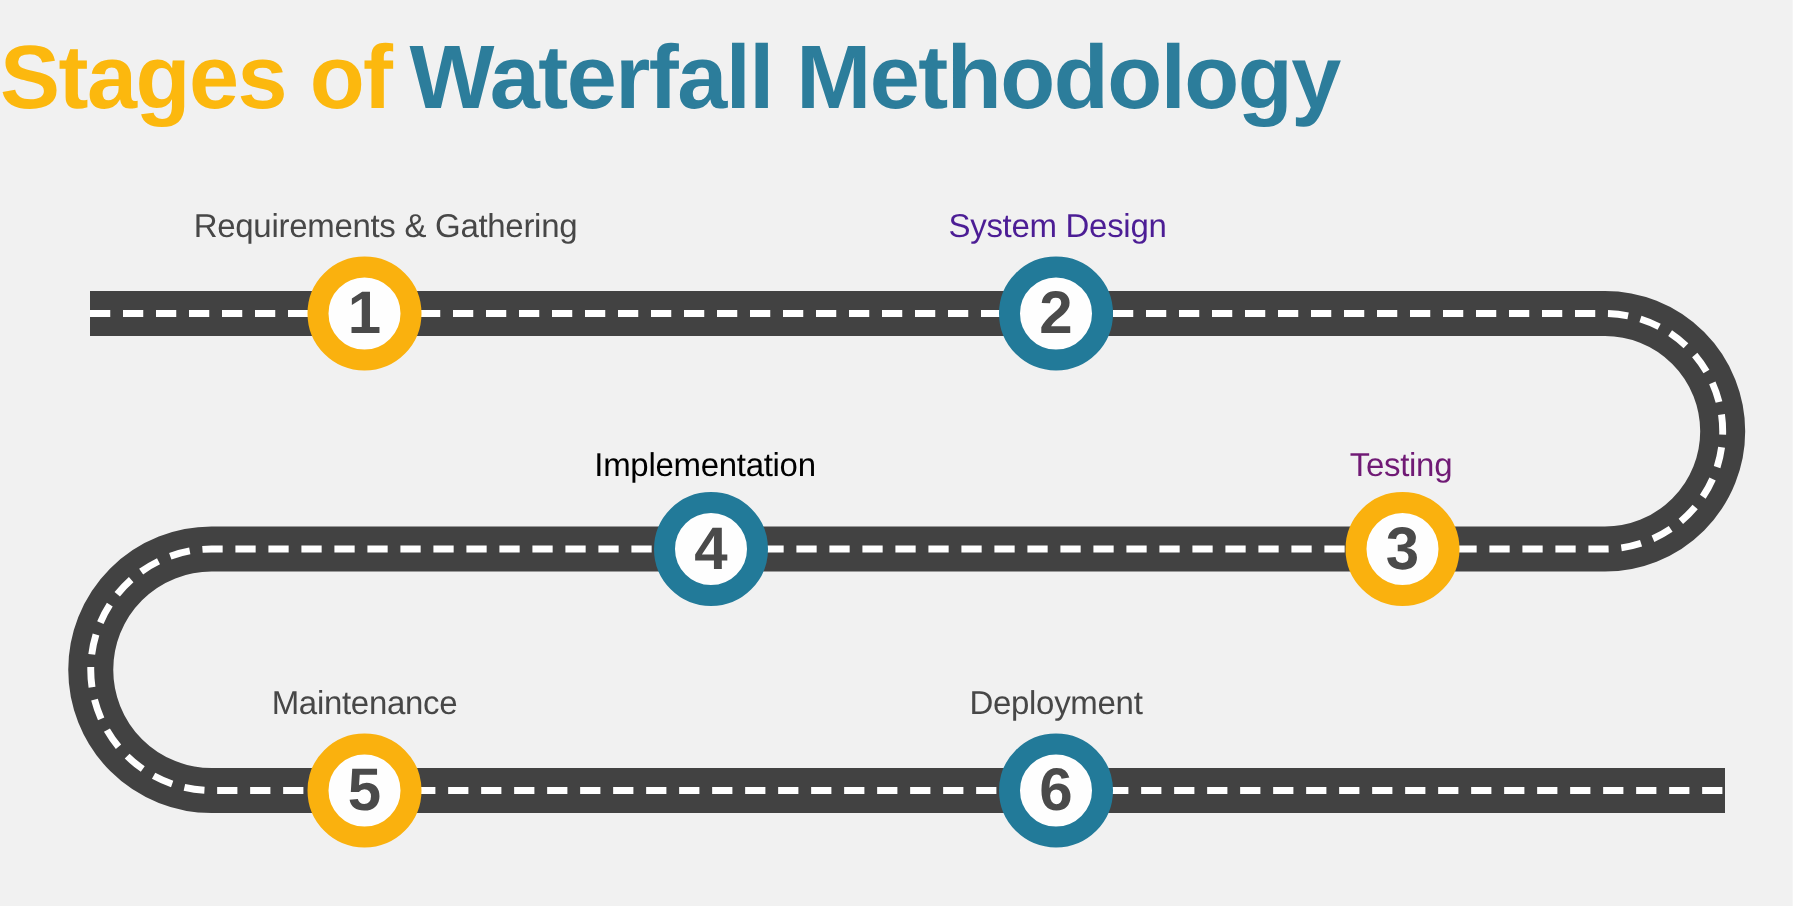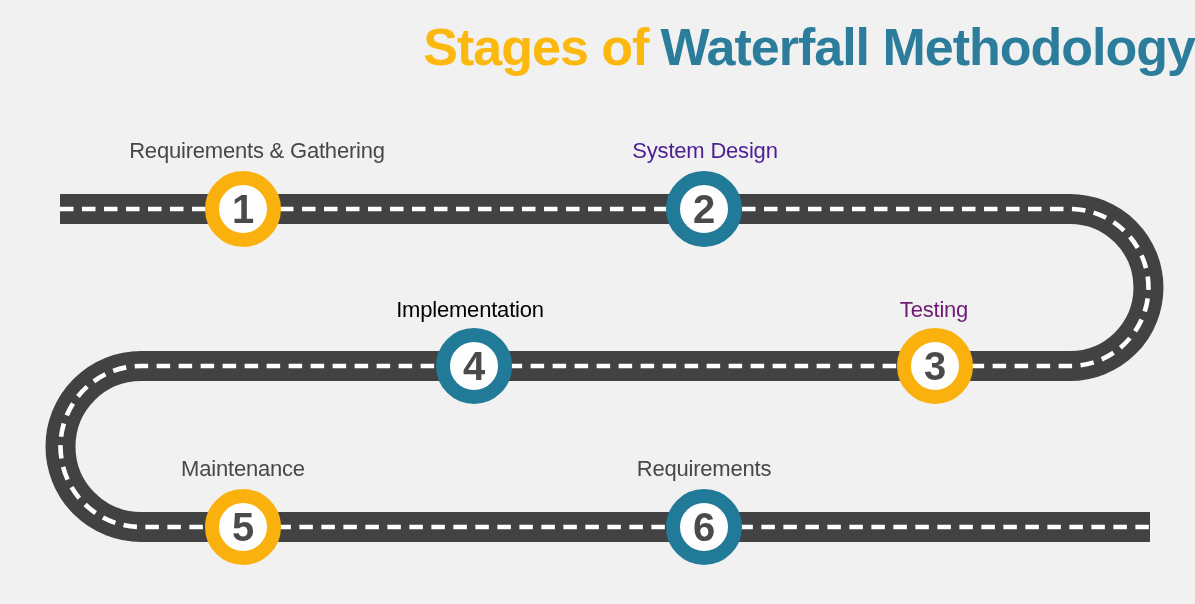--- a/index.html
+++ b/index.html
@@ -15,22 +15,22 @@
     height: 604px;
     background: #F1F1F1;
     overflow: hidden;
   }
   .title {
     position: absolute;
     top: 16px;
     left: 0;
     width: 100%;
     margin: 0;
-    text-align: right;
-    font-size: 52px;
+    text-align: left;
+    font-size: 60px;
     font-weight: bold;
     letter-spacing: -1px;
     line-height: 1.2;
     white-space: nowrap;
   }
   .title .t1 { margin-right: 12px; }
   .road-svg {
     position: absolute;
     top: 0;
     left: 0;
@@ -115,18 +115,18 @@
   <div class="stage-label pos-l4" style="color: #000000;">Implementation</div>
   <div class="marker ring-teal pos-c4" style="border-color: rgb(34, 122, 153);">
     <span class="num" style="color: rgb(74, 74, 74);">4</span>
   </div>
 
   <div class="stage-label pos-l5" style="color: rgb(71, 71, 71);">Maintenance</div>
   <div class="marker ring-yellow pos-c5" style="border-color: rgb(250, 177, 14);">
     <span class="num" style="color: rgb(74, 74, 74);">5</span>
   </div>
 
-  <div class="stage-label pos-l6" style="color: rgb(71, 71, 71);">Requirements</div>
+  <div class="stage-label pos-l6" style="color: rgb(71, 71, 71);">Deployment</div>
   <div class="marker ring-teal pos-c6" style="border-color: rgb(34, 122, 153);">
     <span class="num" style="color: rgb(74, 74, 74);">6</span>
   </div>
 
 </div>
 
 </body></html>

